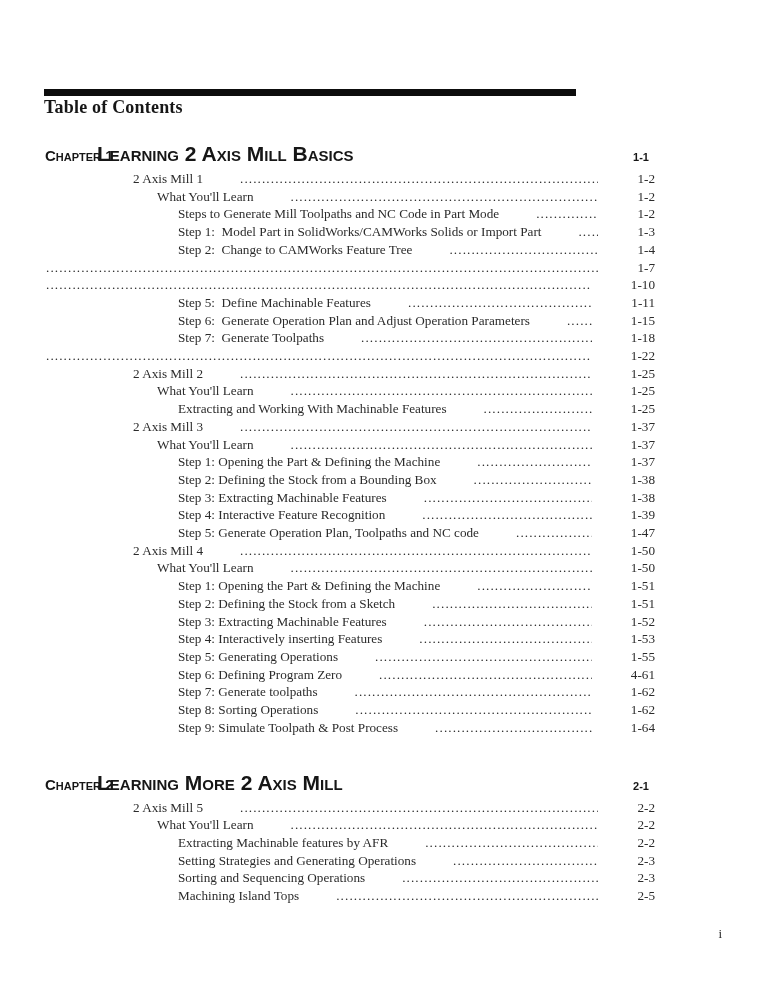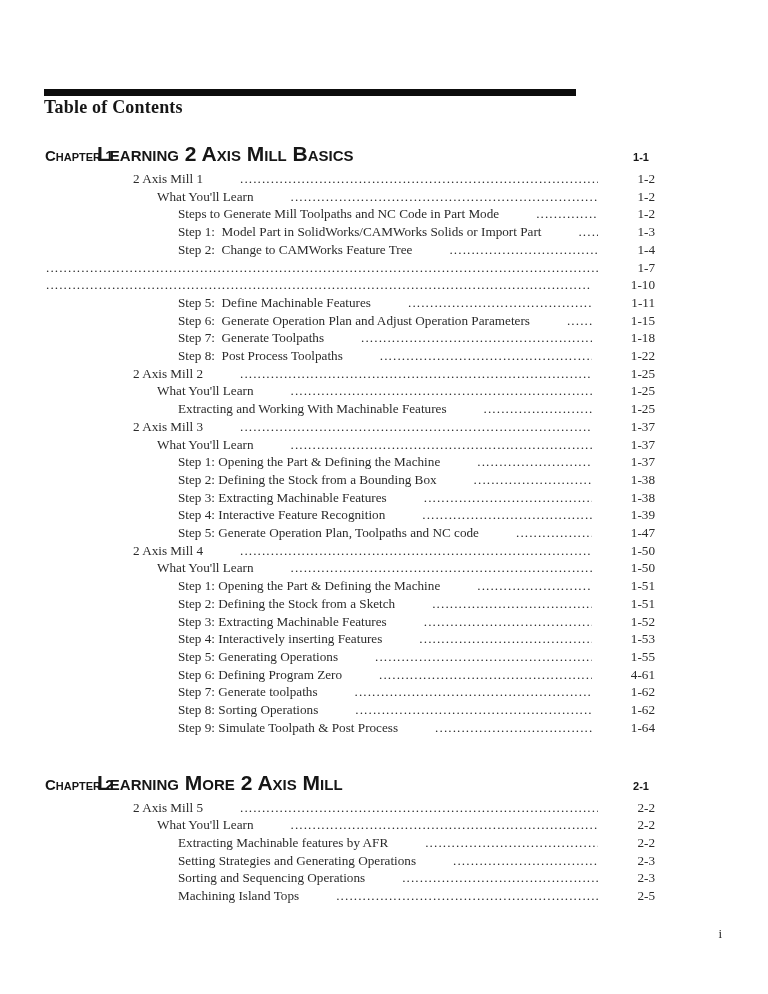--- a/index.html
+++ b/index.html
@@ -159,21 +159,20 @@
     <span class="entry-page">1-15</span>
   </div>
 
   <div class="entry-row lv3">
     <span class="entry-label">Step 7:  Generate Toolpaths</span>
     <span class="dots"></span>
     <span class="entry-page">1-18</span>
   </div>
 
   <div class="entry-row lv3">
-    <span class="entry-label">Step 8:  Post Process Toolpaths</span>
     <span class="dots"></span>
     <span class="entry-page">1-22</span>
   </div>
 
   <div class="entry-row lv1">
     <span class="entry-label">2 Axis Mill 2</span>
     <span class="dots"></span>
     <span class="entry-page">1-25</span>
   </div>
 

